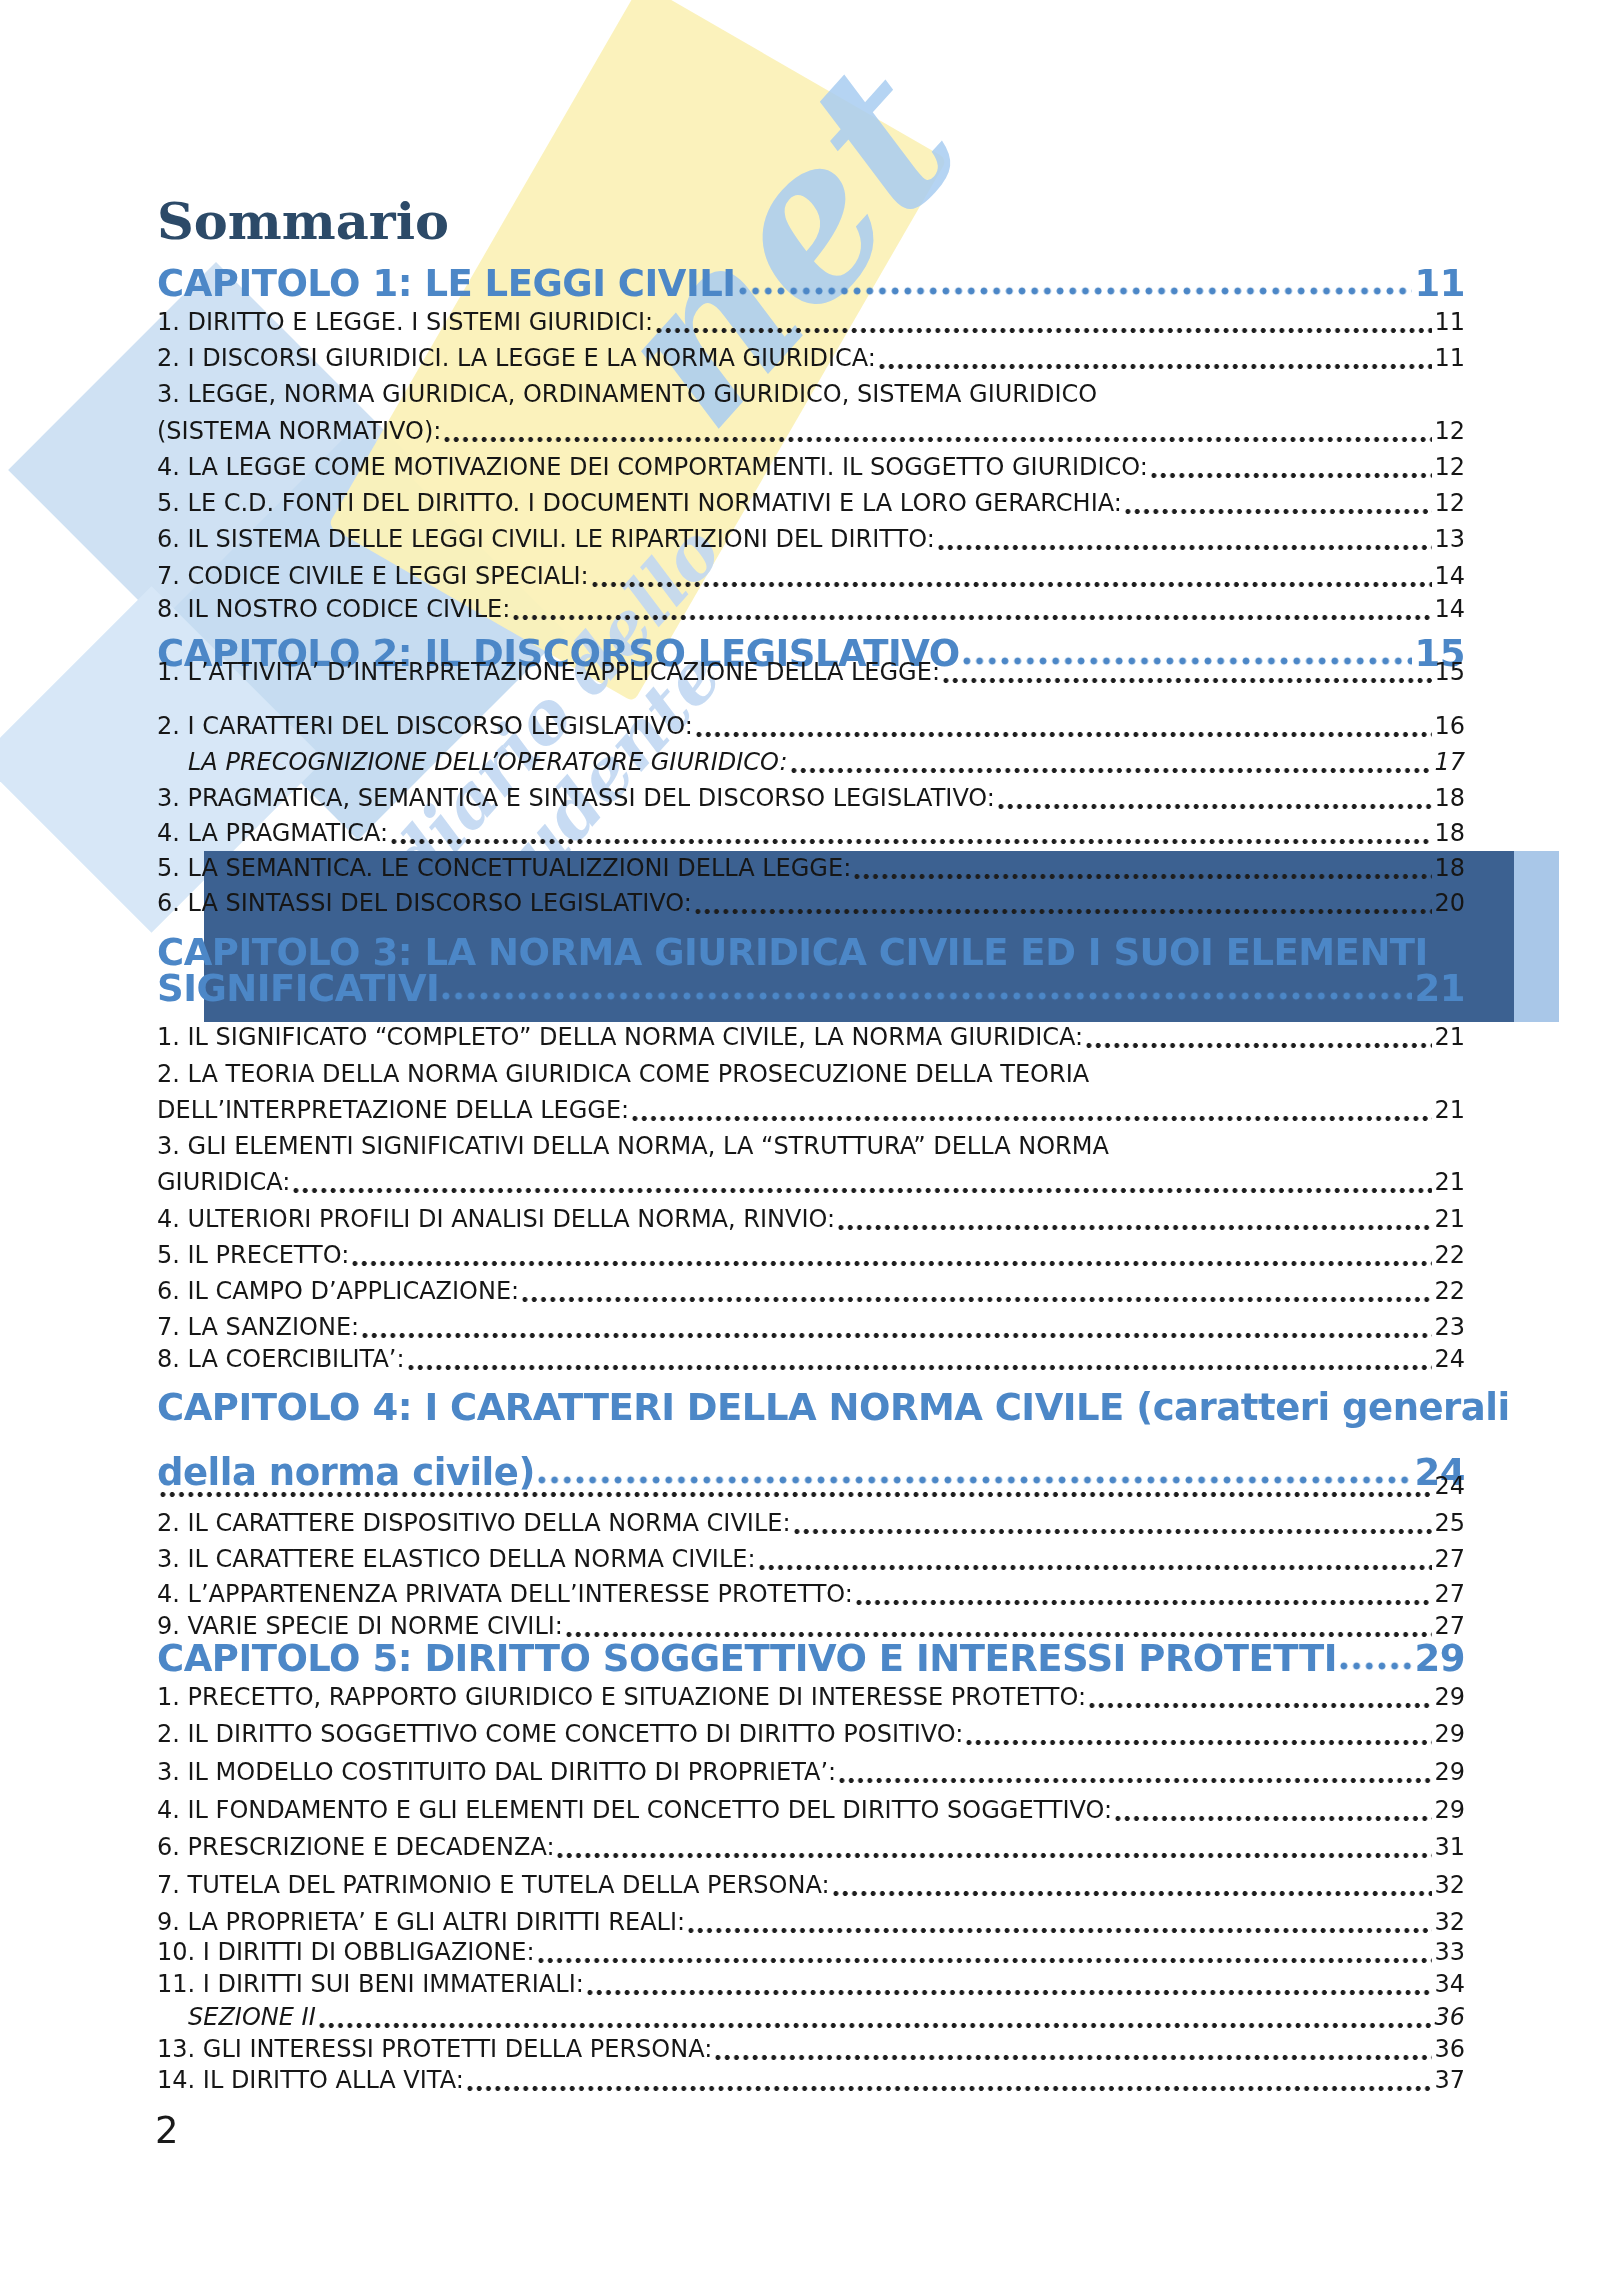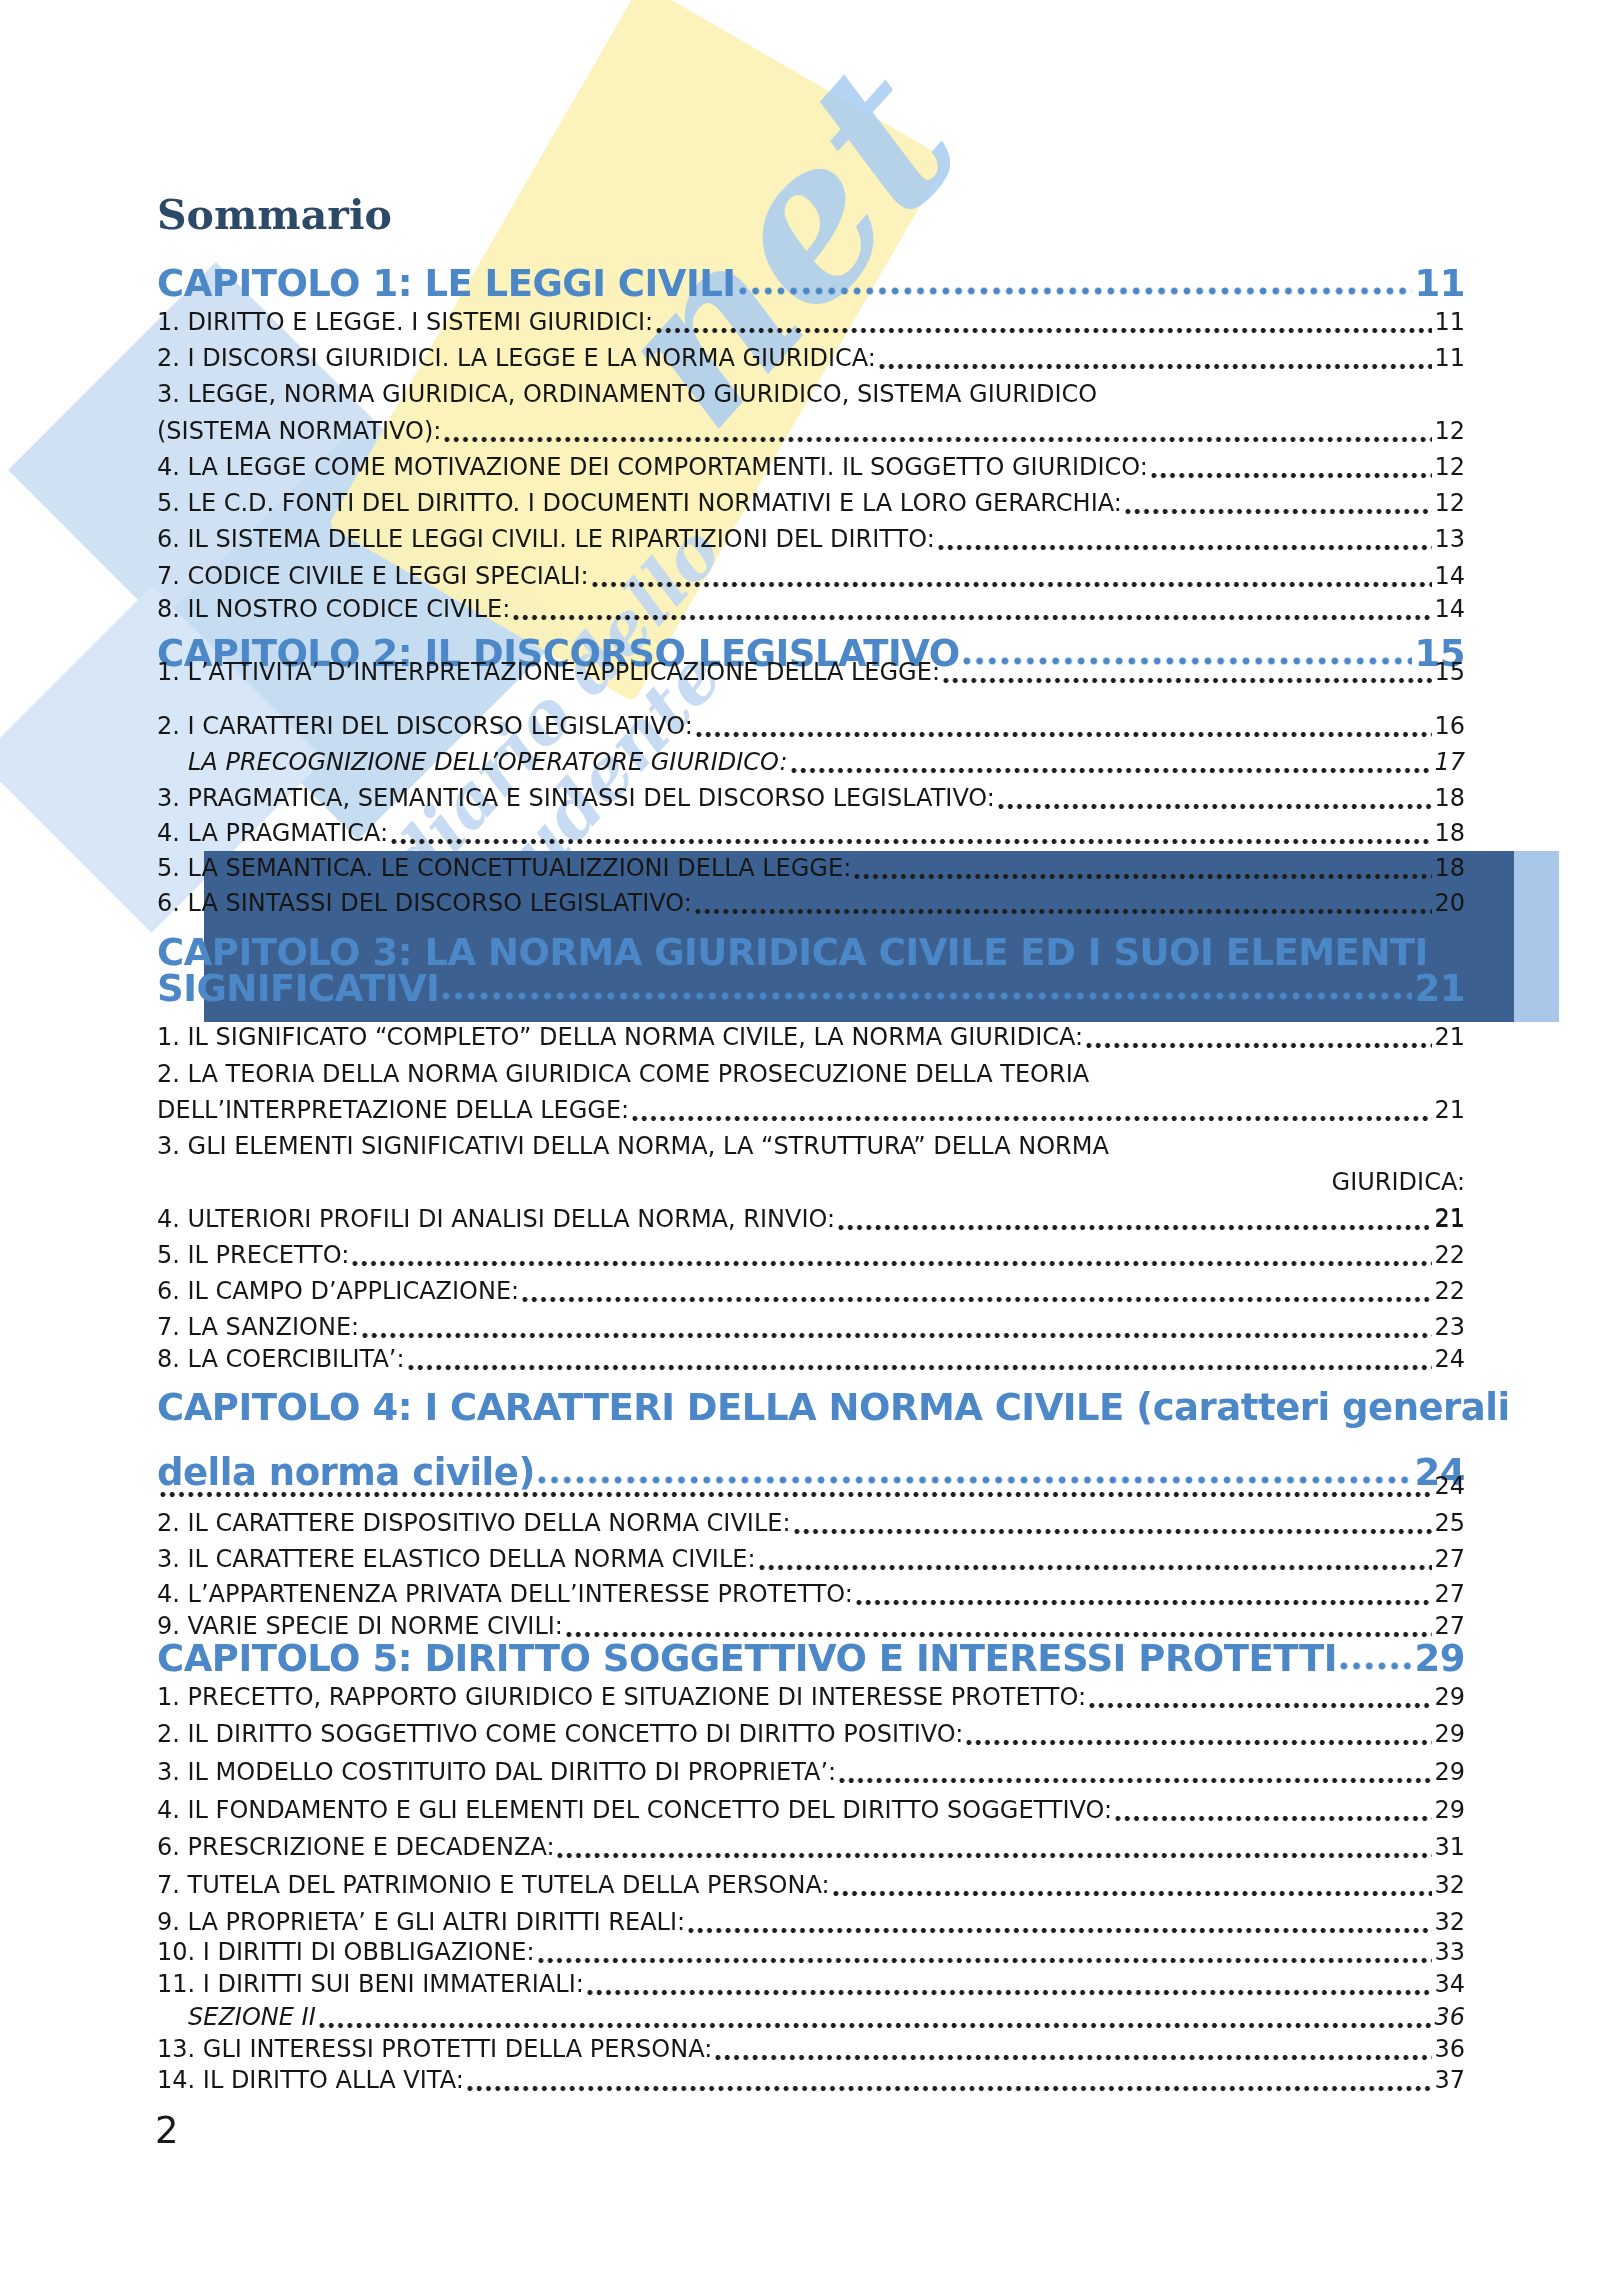--- a/index.html
+++ b/index.html
@@ -43,21 +43,21 @@
   .hl-strip{
     position:absolute;z-index:1;
     left:1514px;top:851px;width:45px;height:171px;
     background:#a9c7e8;
   }
   
   .doc-title{
     position:absolute;z-index:2;
     left:157px;top:191px;
     font-family:"DejaVu Serif",serif;
-    font-weight:bold;font-size:41px;color:#2c4a68;
+    font-weight:bold;font-size:51px;color:#2c4a68;
   }
   .toc-line{
     position:absolute;z-index:2;
     left:157px;width:1308px;height:36px;
     display:flex;align-items:flex-end;
     white-space:nowrap;
   }
   .toc-line .label{flex:0 0 auto;overflow:visible;}
   .toc-line .leader{flex:1 1 0;min-width:5.9px;align-self:stretch;}
   .toc-line .pnum{flex:0 0 auto;margin-left:2.9px;}
@@ -206,21 +206,21 @@
         <span class="label">2. LA TEORIA DELLA NORMA GIURIDICA COME PROSECUZIONE DELLA TEORIA</span>
       </div>
       <div class="toc-line toc-item" style="top: 1092px;">
         <span class="label">DELL’INTERPRETAZIONE DELLA LEGGE:</span>
         <span class="leader"></span>
         <span class="pnum">21</span>
       </div>
       <div class="toc-line toc-item" style="top: 1128px;">
         <span class="label">3. GLI ELEMENTI SIGNIFICATIVI DELLA NORMA, LA “STRUTTURA” DELLA NORMA</span>
       </div>
-      <div class="toc-line toc-item" style="top: 1164px; flex-direction: column;">
+      <div class="toc-line toc-item" style="top: 1164px;">
         <span class="label">GIURIDICA:</span>
         <span class="leader"></span>
         <span class="pnum">21</span>
       </div>
       <div class="toc-line toc-item" style="top: 1201px;">
         <span class="label">4. ULTERIORI PROFILI DI ANALISI DELLA NORMA, RINVIO:</span>
         <span class="leader"></span>
         <span class="pnum">21</span>
       </div>
       <div class="toc-line toc-item" style="top: 1237px;">

